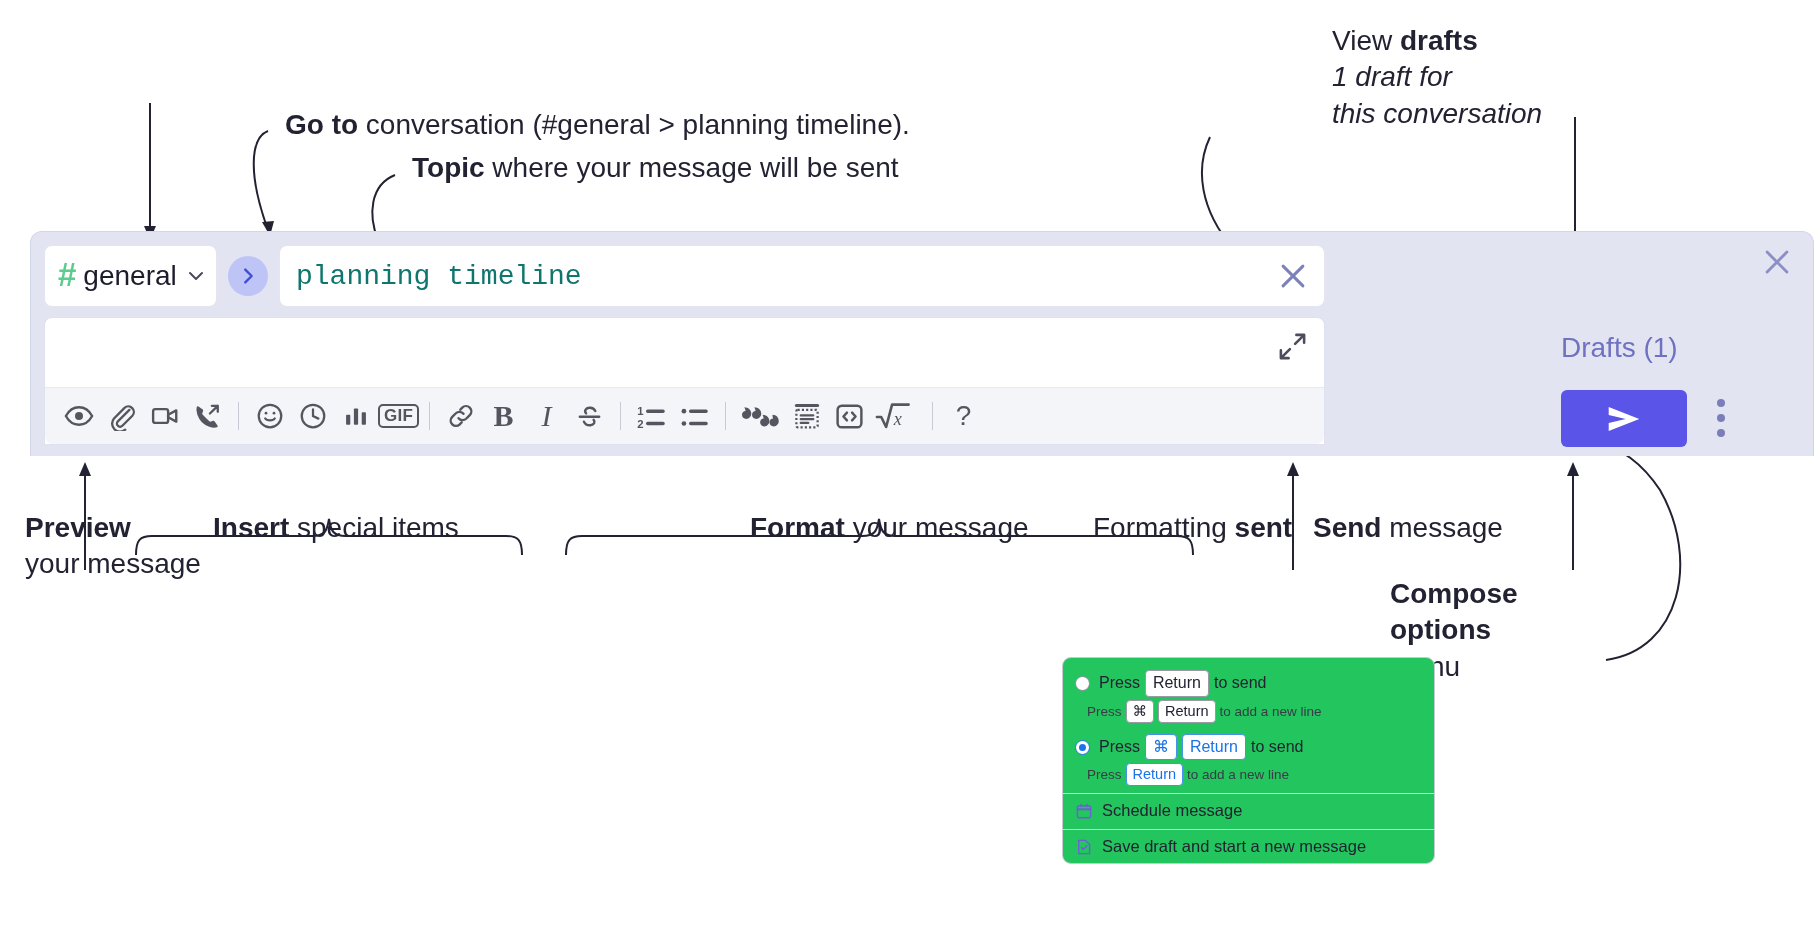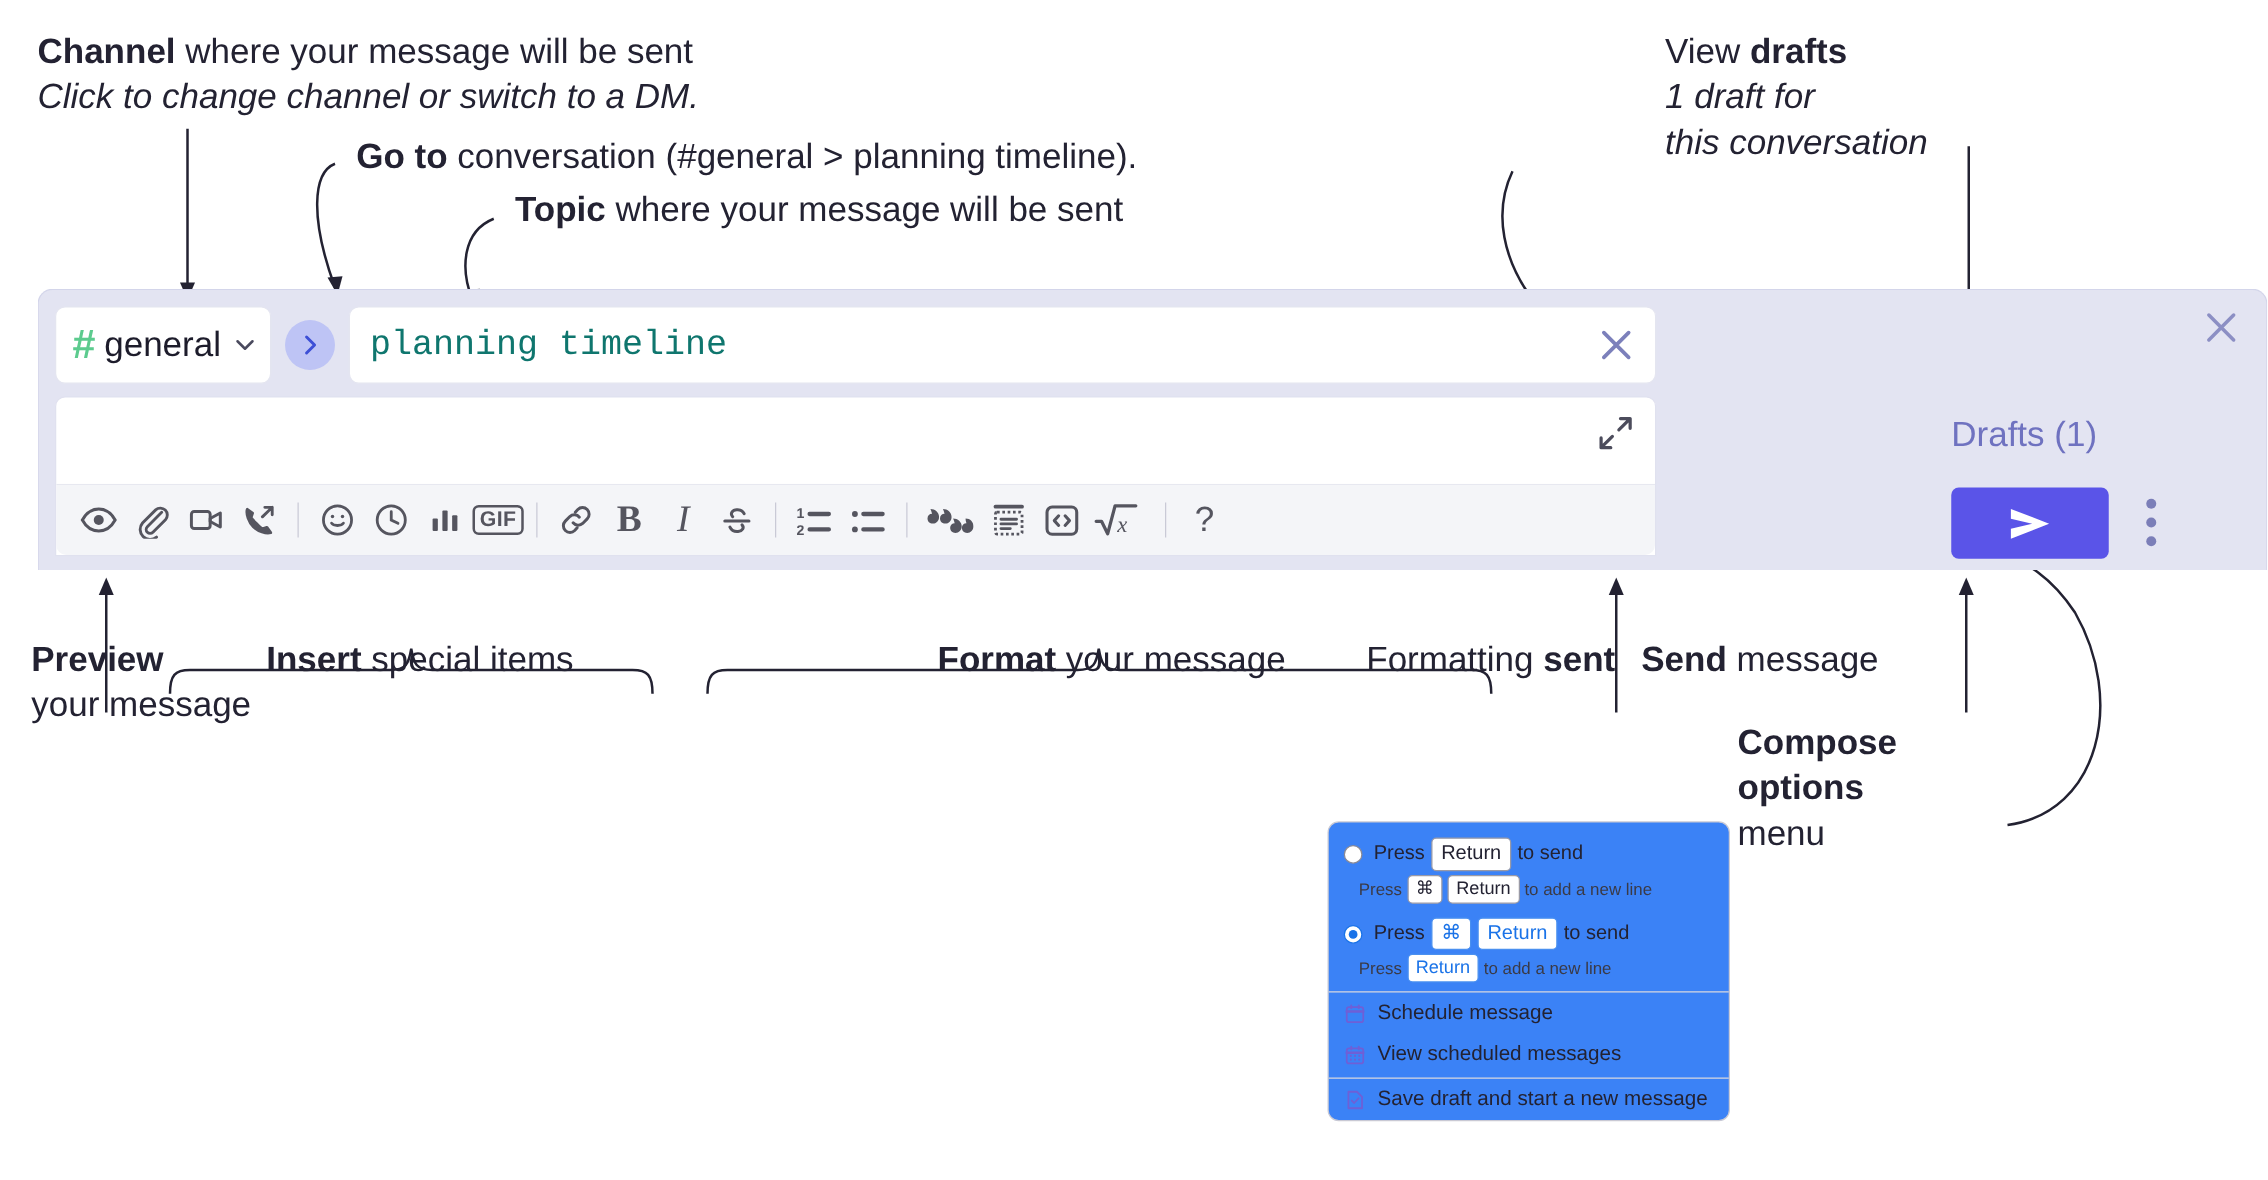--- a/index.html
+++ b/index.html
@@ -118,22 +118,22 @@
   #send-button svg { display:block; }
   #compose-overflow {
     position:absolute; left:1675px; top:162px; width:30px; height:48px;
     display:flex; flex-direction:column; align-items:center; justify-content:center;
     gap:7px; cursor:pointer;
   }
   #compose-overflow i { width:8px; height:8px; border-radius:50%; background:#7b7eb8; display:block; }
 
   
   #options-menu {
-    position:absolute; left:1062px; top:657px; width:322px;
-    background:#3b82f6; border:1px solid #c9c9d4; border-radius:9px;
+    position:absolute; left:1062px; top:657px; width:373px;
+    background:#22c55e; border:1px solid #c9c9d4; border-radius:9px;
     padding:8px 0 0 0;
   }
   .opt-row { display:flex; align-items:flex-start; padding:4px 12px 0 12px; }
   .radio {
     width:15px; height:15px; border-radius:50%; border:1.6px solid #8a8a96;
     margin-top:6px; margin-right:9px; flex:none; background:#fff; cursor:pointer;
   }
   .radio.on { border:1.6px solid #1a73e8; background:#fff; position:relative; }
   .radio.on::after {
     content:""; position:absolute; left:3px; top:3px; width:7px; height:7px;
@@ -188,24 +188,20 @@
       <path d="M1287,476 L1293,462 L1299,476 Z" fill="#232232" stroke="none"></path>
 
       <path d="M1573,570 L1573,468"></path>
       <path d="M1567,476 L1573,462 L1579,476 Z" fill="#232232" stroke="none"></path>
 
       <path d="M1606,660 C1680,650 1700,560 1660,490 C1640,460 1620,450 1604,444"></path>
       <path d="M1611,437 L1596,442 L1609,450 Z" fill="#232232" stroke="none"></path>
     </g>
   </svg>
 
-  <div class="anno a-lg" style="left:30px; top:23px;">
-    <div><b>Channel</b><span> where your message will be sent</span></div>
-    <div><i>Click to change channel or switch to a DM.</i></div>
-  </div>
 
   <div class="anno a-lg" style="left:285px; top:107px;">
     <b>Go to</b><span> conversation (#general &gt; planning timeline).</span>
   </div>
 
   <div class="anno a-lg" style="left:412px; top:150px;">
     <b>Topic</b><span> where your message will be sent</span>
   </div>
 
 
@@ -488,31 +484,20 @@
       <span>
         <svg width="18" height="18" viewBox="0 0 24 24" fill="none" stroke="#6f5fd6" stroke-width="1.9" stroke-linecap="round">
           <rect x="3.2" y="5" width="17.6" height="16" rx="2.4"></rect>
           <path d="M3.2 9.6 L20.8 9.6" stroke-width="2.6"></path>
           <path d="M8 3 L8 6 M16 3 L16 6"></path>
         </svg>
       </span>
       <span>Schedule message</span>
     </div>
 
-    <div class="menu-item">
-      <span>
-        <svg width="18" height="18" viewBox="0 0 24 24" fill="none" stroke="#6f5fd6" stroke-width="1.9" stroke-linecap="round">
-          <rect x="3.2" y="5" width="17.6" height="16" rx="2.4"></rect>
-          <path d="M3.2 9.6 L20.8 9.6" stroke-width="2.6"></path>
-          <path d="M8 3 L8 6 M16 3 L16 6"></path>
-          <path d="M7.5 13 L7.5 13.1 M12 13 L12 13.1 M16.5 13 L16.5 13.1 M7.5 17 L7.5 17.1 M12 17 L12 17.1 M16.5 17 L16.5 17.1" stroke-width="2.3"></path>
-        </svg>
-      </span>
-      <span>View scheduled messages</span>
-    </div>
 
     <div class="menu-sep"></div>
 
     <div class="menu-item">
       <span>
         <svg width="18" height="18" viewBox="0 0 24 24" fill="none" stroke="#6f5fd6" stroke-width="1.9" stroke-linecap="round" stroke-linejoin="round">
           <path d="M5 3.2 L14 3.2 L19.5 8.7 L19.5 20.8 L5 20.8 Z"></path>
           <path d="M8.5 12.6 L11 15.2 L15.8 10.2"></path>
         </svg>
       </span>

